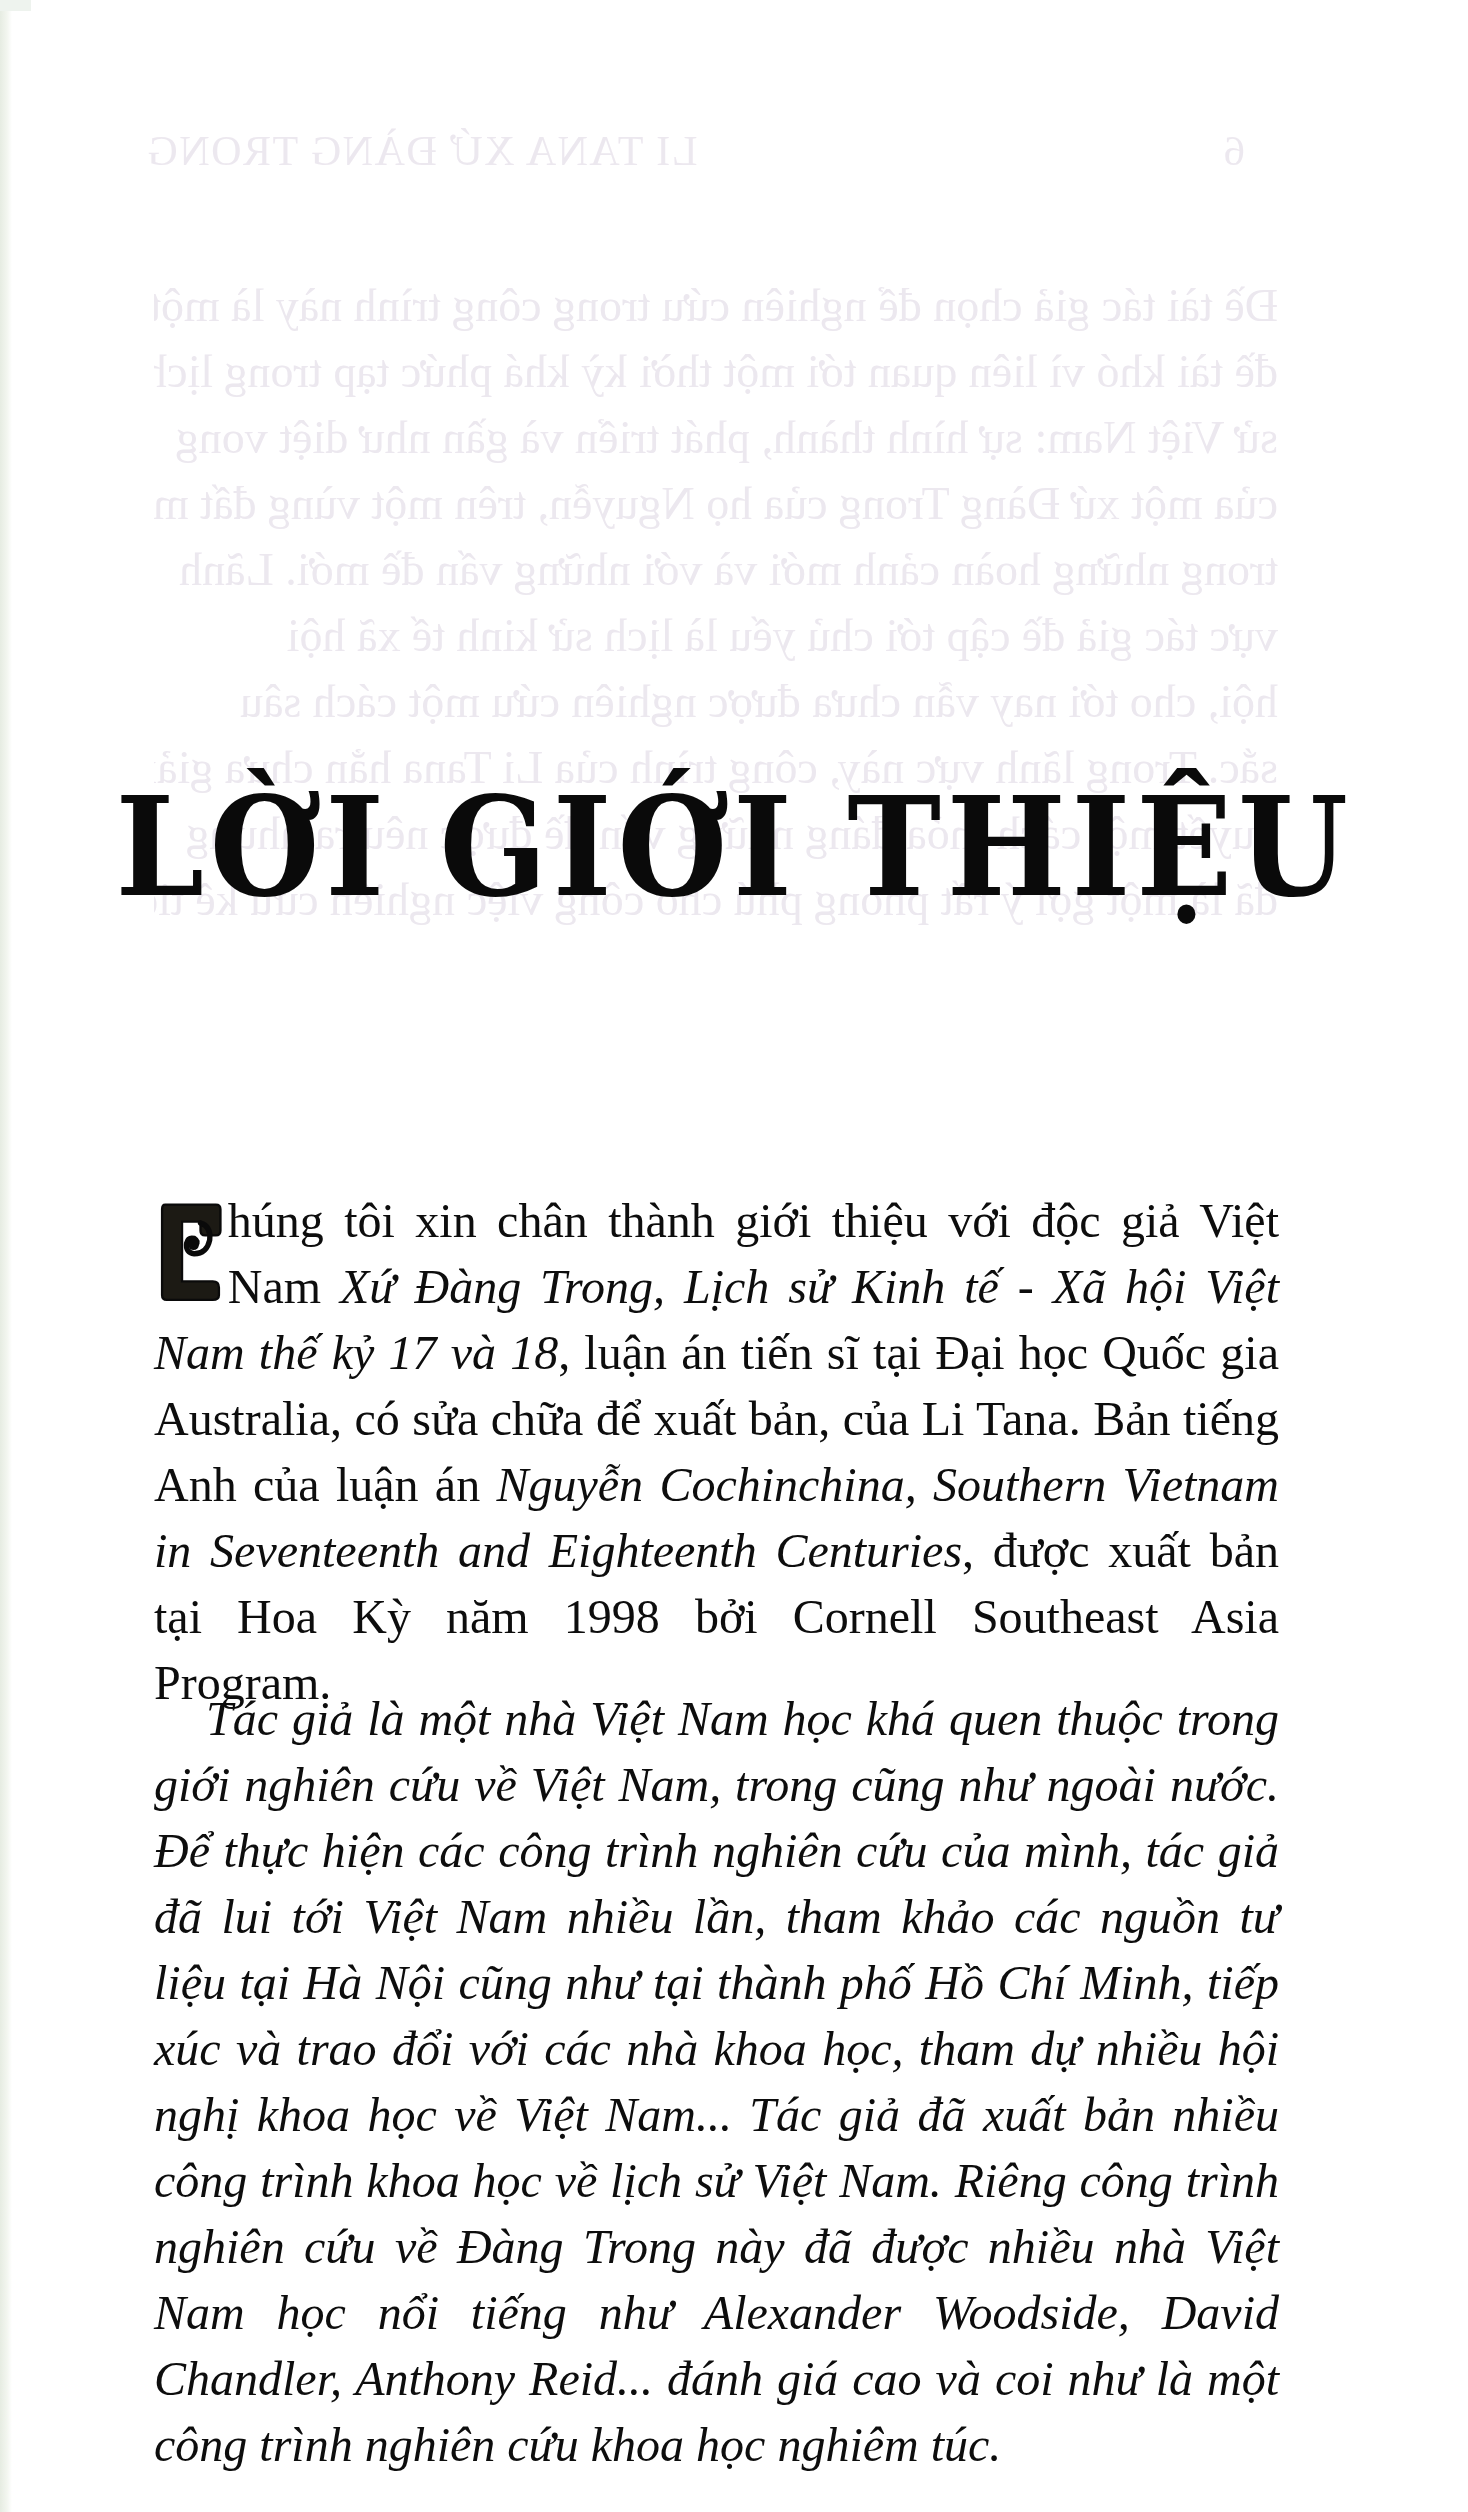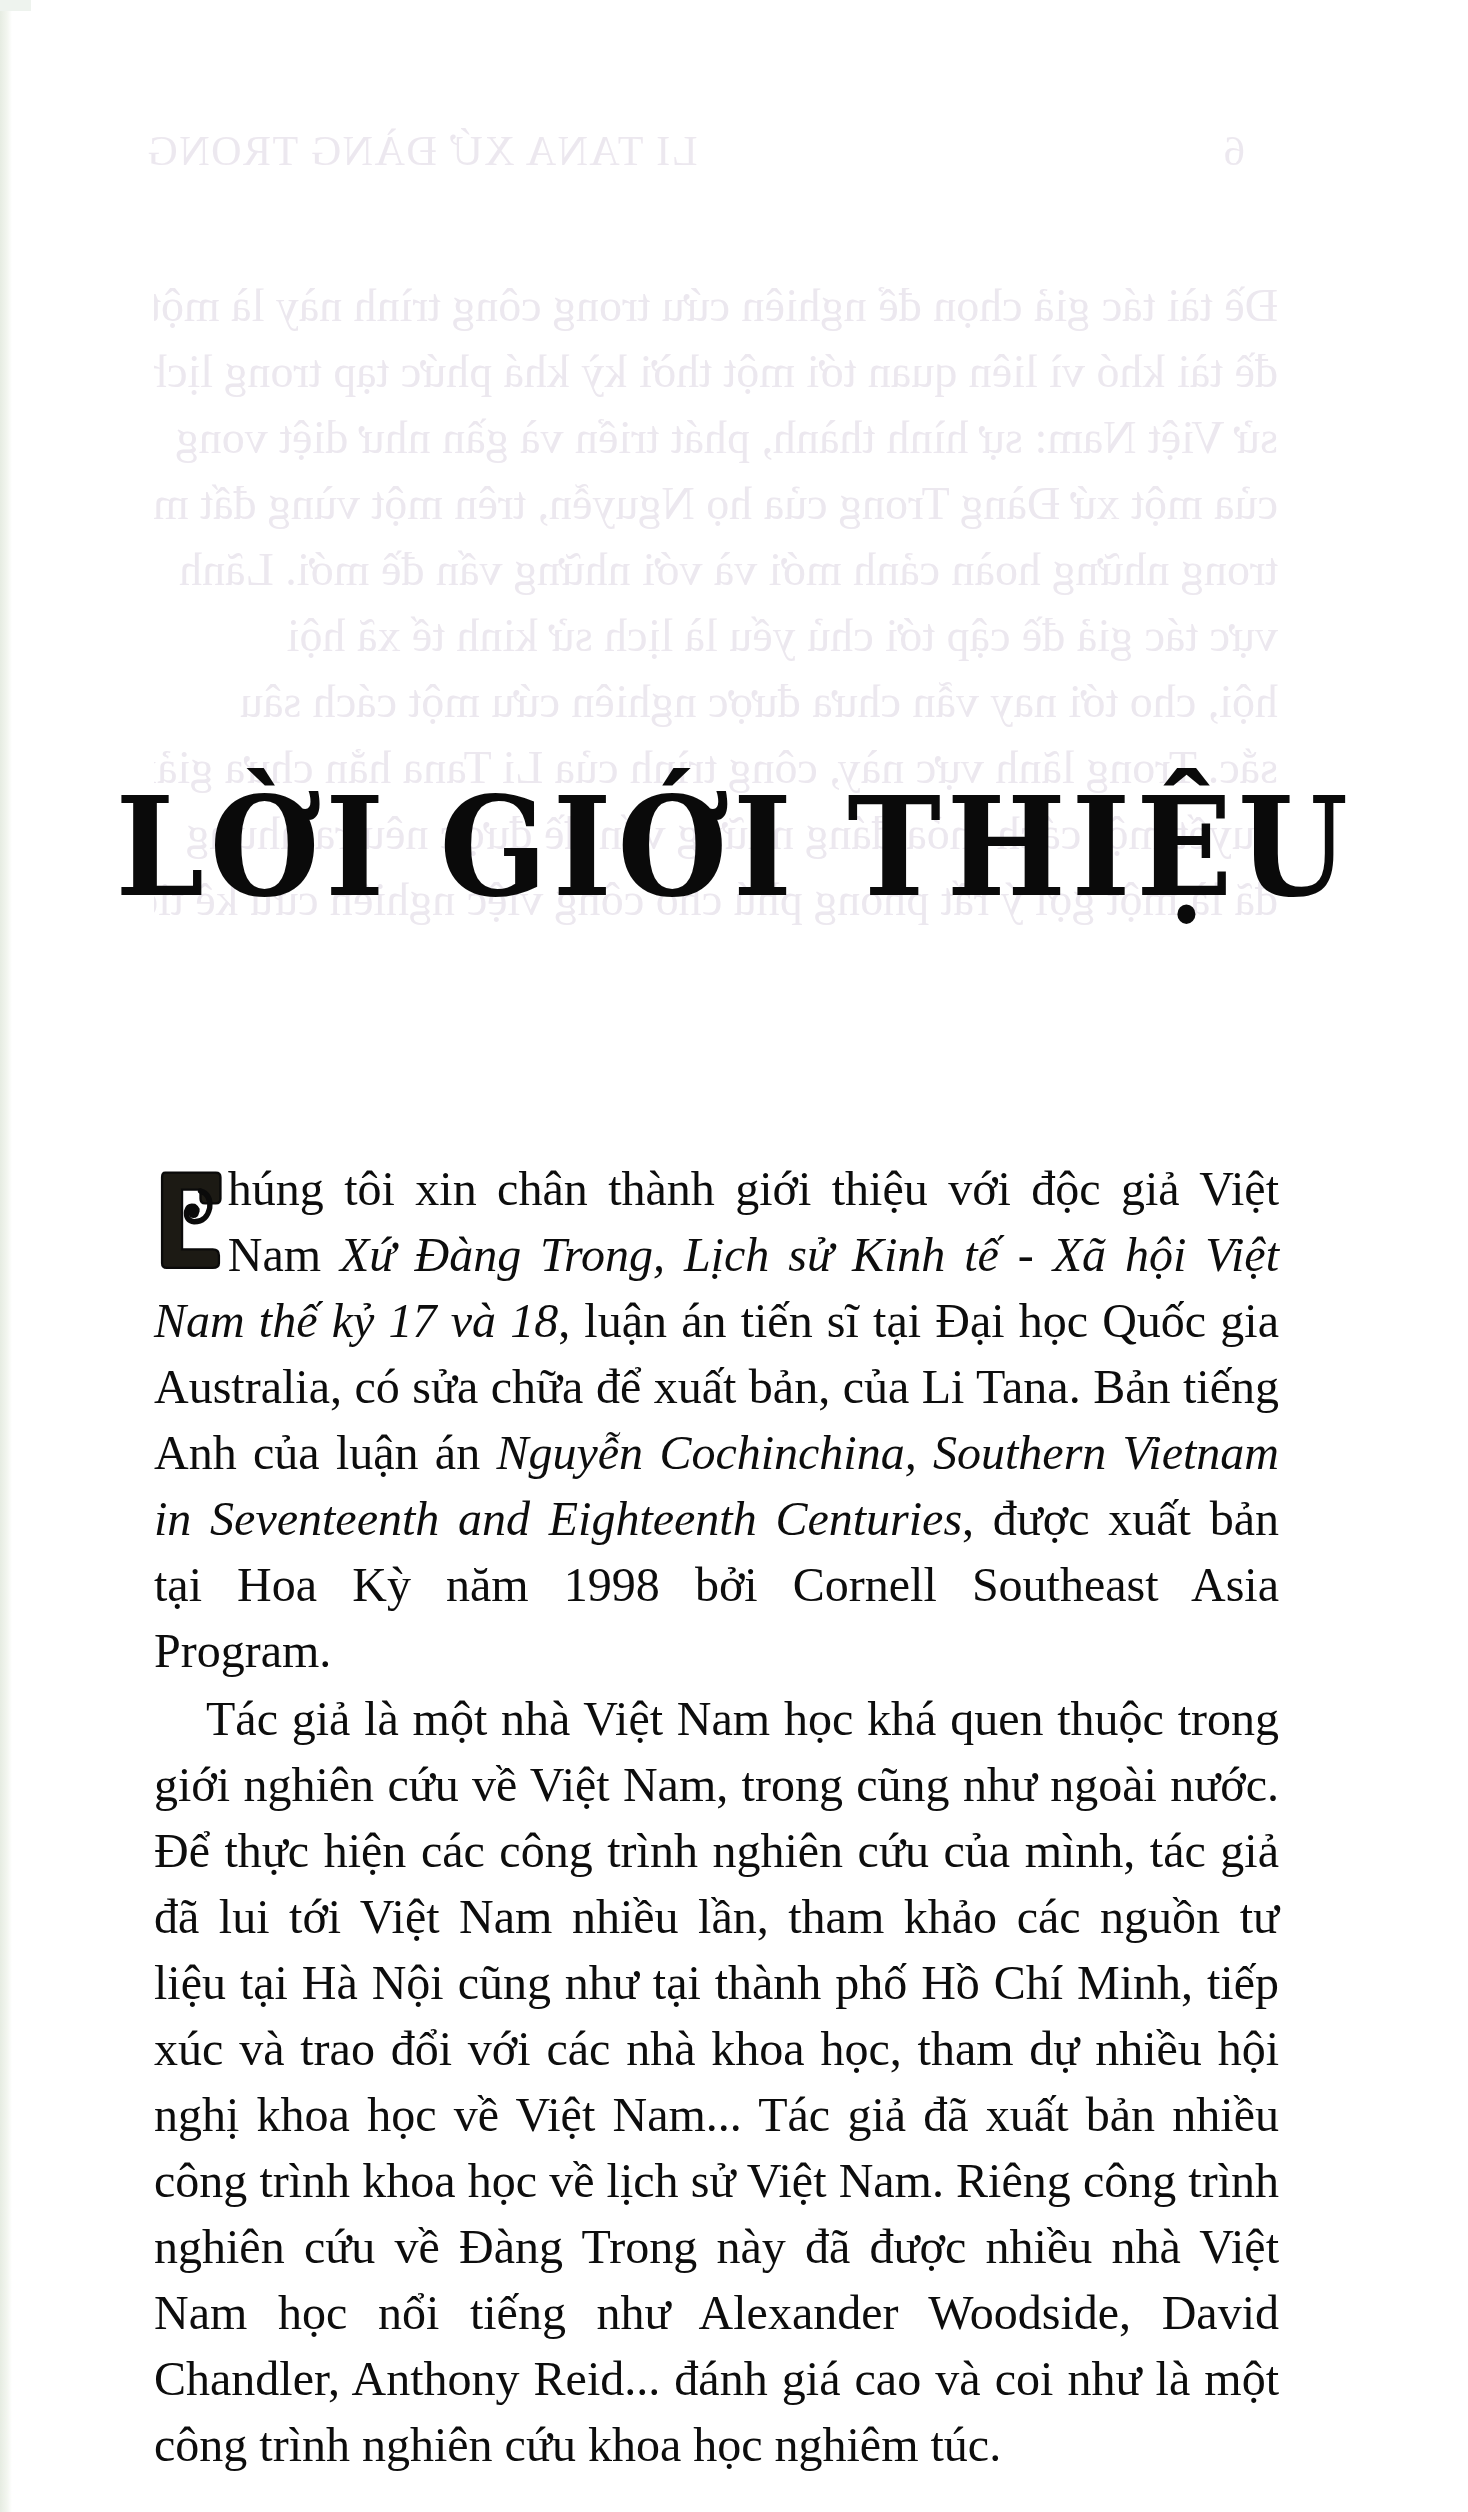--- a/index.html
+++ b/index.html
@@ -73,22 +73,22 @@
 
   .body-text {
     position: absolute;
     left: 154px;
     width: 1125px;
     font-size: 48px;
     line-height: 66px;
     text-align: justify;
     color: #0d0d0d;
   }
-  .para1 { top: 1138px; margin-top: 18px; }
-  .para2 { top: 1638px; text-indent: 52px; }
+  .para1 { top: 1170px; margin-top: 18px; }
+  .para2 { top: 1638px; text-indent: 52px; font-style: italic; }
   .body-text i { font-style: italic; }
 
   .dropcap {
     float: left;
     width: 63px;
     height: 103px;
     margin: 12.3px 6.2px 0 4.6px;
     position: relative;
   }
   .dropcap svg { display: block; }

